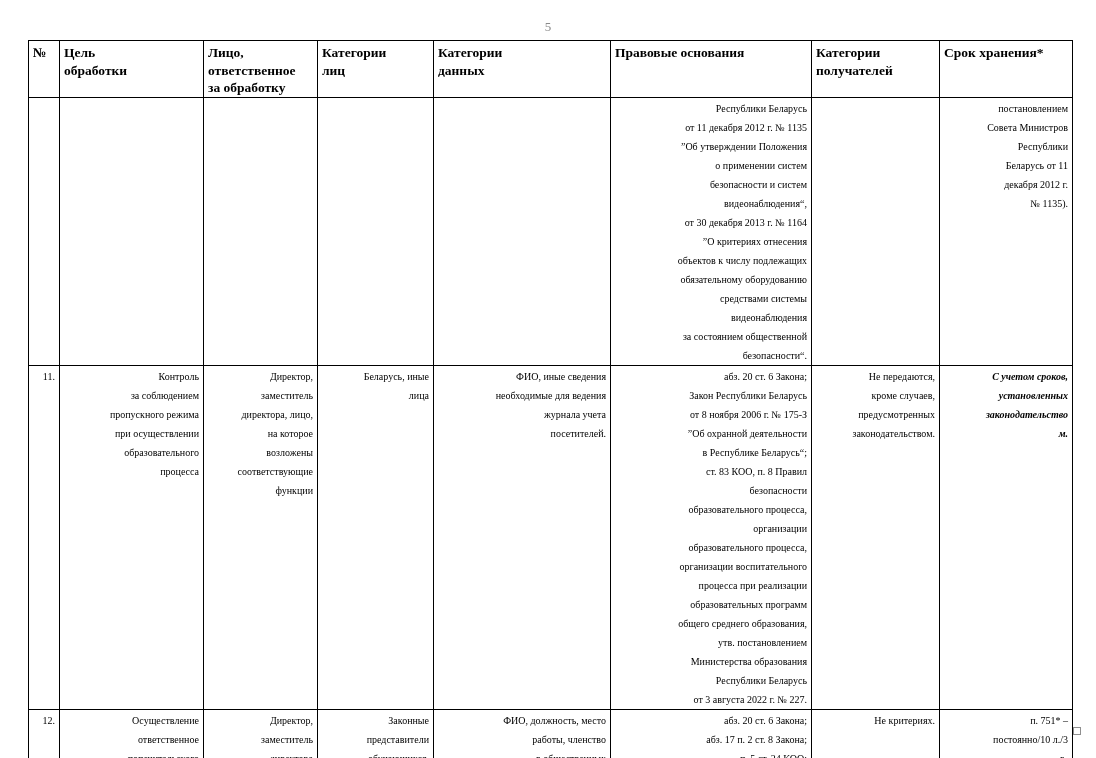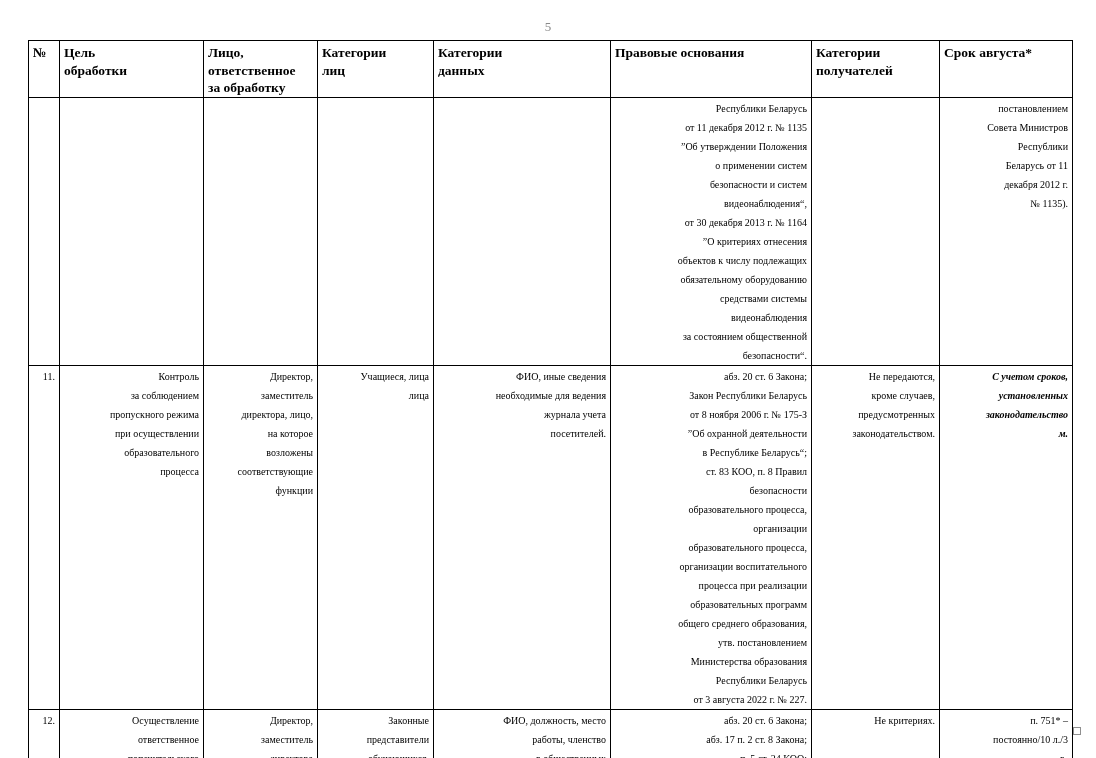--- a/index.html
+++ b/index.html
@@ -92,21 +92,21 @@
       <th>Лицо,
 ответственное
 за обработку</th>
       <th>Категории
 лиц</th>
       <th>Категории
 данных</th>
       <th>Правовые основания</th>
       <th>Категории
 получателей</th>
-      <th>Срок августа*</th>
+      <th>Срок хранения*</th>
     </tr>
 
     <tr class="row-cont">
       <td></td>
       <td></td>
       <td></td>
       <td></td>
       <td></td>
       <td>Республики Беларусь
 от 11 декабря 2012 г. № 1135
@@ -139,21 +139,21 @@
 при осуществлении
 образовательного
 процесса</td>
       <td>Директор,
 заместитель
 директора, лицо,
 на которое
 возложены
 соответствующие
 функции</td>
-      <td>Учащиеся, лица
+      <td>Беларусь, иные
 лица</td>
       <td>ФИО, иные сведения
 необходимые для ведения
 журнала учета
 посетителей.</td>
       <td>абз. 20 ст. 6 Закона;
 Закон Республики Беларусь
 от 8 ноября 2006 г. № 175-З
 ”Об охранной деятельности
 в Республике Беларусь“;

